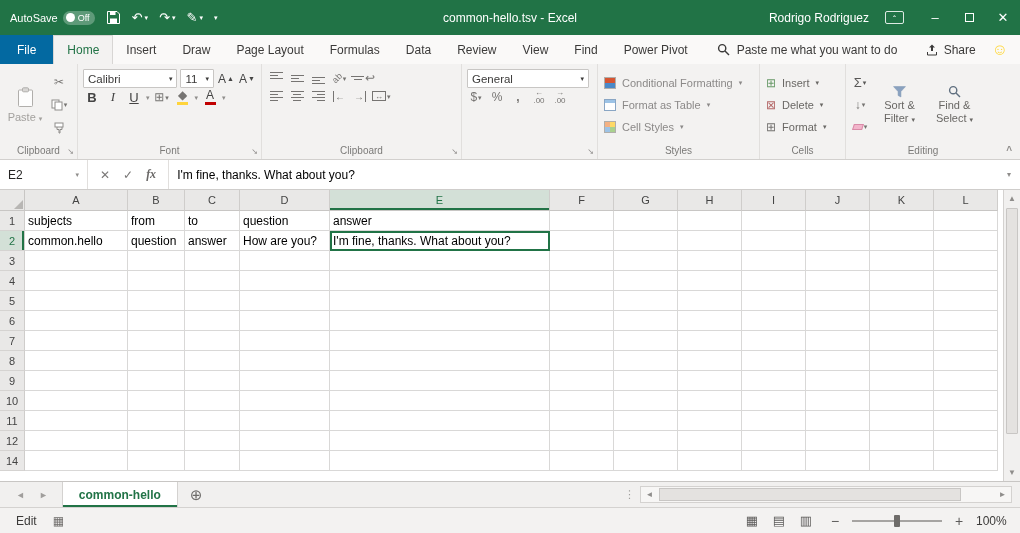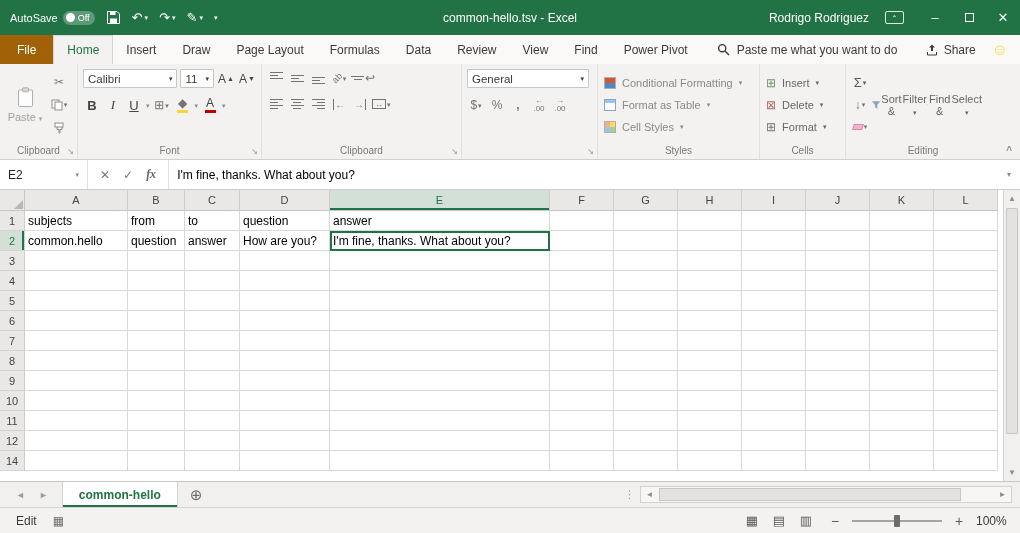--- a/index.html
+++ b/index.html
@@ -19,42 +19,42 @@
   .tb-title{position:absolute;left:0;right:0;text-align:center;font-size:12px;z-index:1}
   .tb-right{margin-left:auto;display:flex;align-items:center;height:100%;z-index:2}
   .user-name{font-size:12px;margin-right:16px}
   .rdo{width:19px;height:13px;border:1px solid rgba(255,255,255,.85);border-radius:2px;display:flex;align-items:flex-end;justify-content:center;font-size:9px;line-height:8px;margin-right:14px}
   .win-btn{width:34px;height:100%;display:flex;align-items:center;justify-content:center;font-size:13px}
   .maxbox{width:9px;height:9px;border:1px solid #fff;display:inline-block}
 
   
   .tabrow{height:29px;flex:0 0 29px;background:#faf9f8;display:flex;align-items:stretch}
   .rtab{padding:0 13px;display:flex;align-items:center;font-size:12px;color:#3b3a39;white-space:nowrap}
-  .rtab.file{background:#a16207;color:#fff;padding:0 17px}
+  .rtab.file{background:#0369a1;color:#fff;padding:0 17px}
   .rtab.active{background:#f3f2f1;border:1px solid #d8d6d4;border-bottom:none;color:#217346}
   .tellme{display:flex;align-items:center;gap:7px;margin-left:16px;color:#3b3a39;white-space:nowrap}
   .tr-spacer{flex:1}
   .share{display:flex;align-items:center;gap:6px;margin-right:16px;color:#3b3a39}
   .smiley{color:#ffd83b;font-size:16px;margin-right:12px;display:flex;align-items:center}
 
   
   .ribbon{height:96px;flex:0 0 96px;background:#f3f2f1;border-bottom:1px solid #d2d0ce;display:flex;position:relative}
   .rgroup{position:relative;border-right:1px solid #e1dfdd;display:flex;flex-direction:column;padding:3px 2px 0}
   .rg-body{flex:1;display:flex}
   .rg-label{height:17px;display:flex;align-items:center;justify-content:center;gap:4px;font-size:10px;color:#7b7a78}
   .launcher{position:absolute;right:3px;bottom:3px;font-size:8px;color:#8f8d8b;line-height:1}
   .gray{color:#8f8d8b}
   .combo{display:flex;align-items:center;justify-content:space-between;background:#fff;border:1px solid #c8c6c4;height:19px;padding:0 4px;font-size:11.5px;color:#3b3a39;border-radius:1px}
   .rowline{display:flex;align-items:center;gap:3px}
   .sbtn{min-width:18px;height:18px;display:flex;align-items:center;justify-content:center;gap:1px;border-radius:2px;color:#767472}
 
   .paste{width:46px;display:flex;flex-direction:column;align-items:center;justify-content:center;gap:3px;font-size:11px;color:#a3a19e}
   .clip-col{display:flex;flex-direction:column;justify-content:center;gap:5px;padding:0 2px}
 
-  .fontgrid{display:flex;flex-direction:column;gap:8px;padding:2px 3px;width:100%}
+  .fontgrid{display:flex;flex-direction:column;gap:0;padding:2px 3px;width:100%}
   .bold-b{font-weight:bold;font-size:13px;color:#444}
   .ital-i{font-style:italic;font-family:"Liberation Serif",serif;font-size:13px;color:#444}
   .und-u{text-decoration:underline;font-size:13px;color:#444}
   .colorbar{display:flex;flex-direction:column;align-items:center;line-height:10px}
   .colorbar .bar{width:11px;height:3px;margin-top:1px}
 
   .lines{display:flex;flex-direction:column;gap:2px;width:13px;height:12px;justify-content:center}
   .lines i{display:block;height:1px;background:#767472}
   .lines i:nth-child(odd){width:100%}
   .lines i:nth-child(even){width:8px}
@@ -69,21 +69,21 @@
   .stylecol{display:flex;flex-direction:column;justify-content:center;gap:2px;width:100%;padding:0 4px}
   .stylerow{display:flex;align-items:center;gap:6px;font-size:11px;color:#8b8988;height:20px;white-space:nowrap}
   .ic-cf{width:12px;height:12px;background:linear-gradient(to bottom,#d65532 50%,#4a89c8 50%);border:1px solid #b0aeab;flex:0 0 12px}
   .ic-fat{width:12px;height:12px;border:1px solid #8aa6c4;background:linear-gradient(to bottom,#9dc3e6 3px,#fff 3px);flex:0 0 12px}
   .ic-cs{width:12px;height:12px;background:conic-gradient(#ffd966 0 25%,#a9d18e 0 50%,#9dc3e6 0 75%,#f4b183 0);border:1px solid #b0aeab;flex:0 0 12px}
 
   .cellsrow{display:flex;align-items:center;gap:6px;font-size:11px;color:#696764;height:20px;white-space:nowrap}
   .cellglyph{font-size:12px;line-height:1}
 
   .ed-col{display:flex;flex-direction:column;justify-content:center;gap:4px;padding:0 3px}
-  .bigbtn{width:55px;display:flex;align-items:center;justify-content:center;gap:1px;font-size:11px;color:#696764;line-height:12px;text-align:center}
+  .bigbtn{width:55px;display:flex;flex-direction:column;align-items:center;justify-content:center;gap:1px;font-size:11px;color:#696764;line-height:12px;text-align:center}
   .eraser{width:10px;height:6px;background:#f2b5cb;border:1px solid #d98ba8;transform:skewX(-18deg);display:inline-block}
   .collapse-ribbon{position:absolute;right:8px;bottom:3px;color:#8f8d8b;font-size:10px;font-weight:bold}
 
   
   .formulabar{height:30px;flex:0 0 30px;background:#fff;border-bottom:1px solid #cfcdcb;display:flex;align-items:stretch}
   .namebox{width:88px;display:flex;align-items:center;justify-content:space-between;padding:0 8px;border-right:1px solid #e1dfdd;font-size:12px;color:#252423}
   .namebox .dd{color:#8f8d8b}
   .fb-btns{display:flex;align-items:center;gap:13px;padding:0 12px;border-right:1px solid #e1dfdd;color:#7a7877;font-size:12px}
   .fx{font-style:italic;font-family:"Liberation Serif",serif;font-weight:bold;color:#6a6867}
   .fb-text{flex:1;display:flex;align-items:center;padding-left:8px;font-size:12px;color:#000;white-space:nowrap;overflow:hidden}

